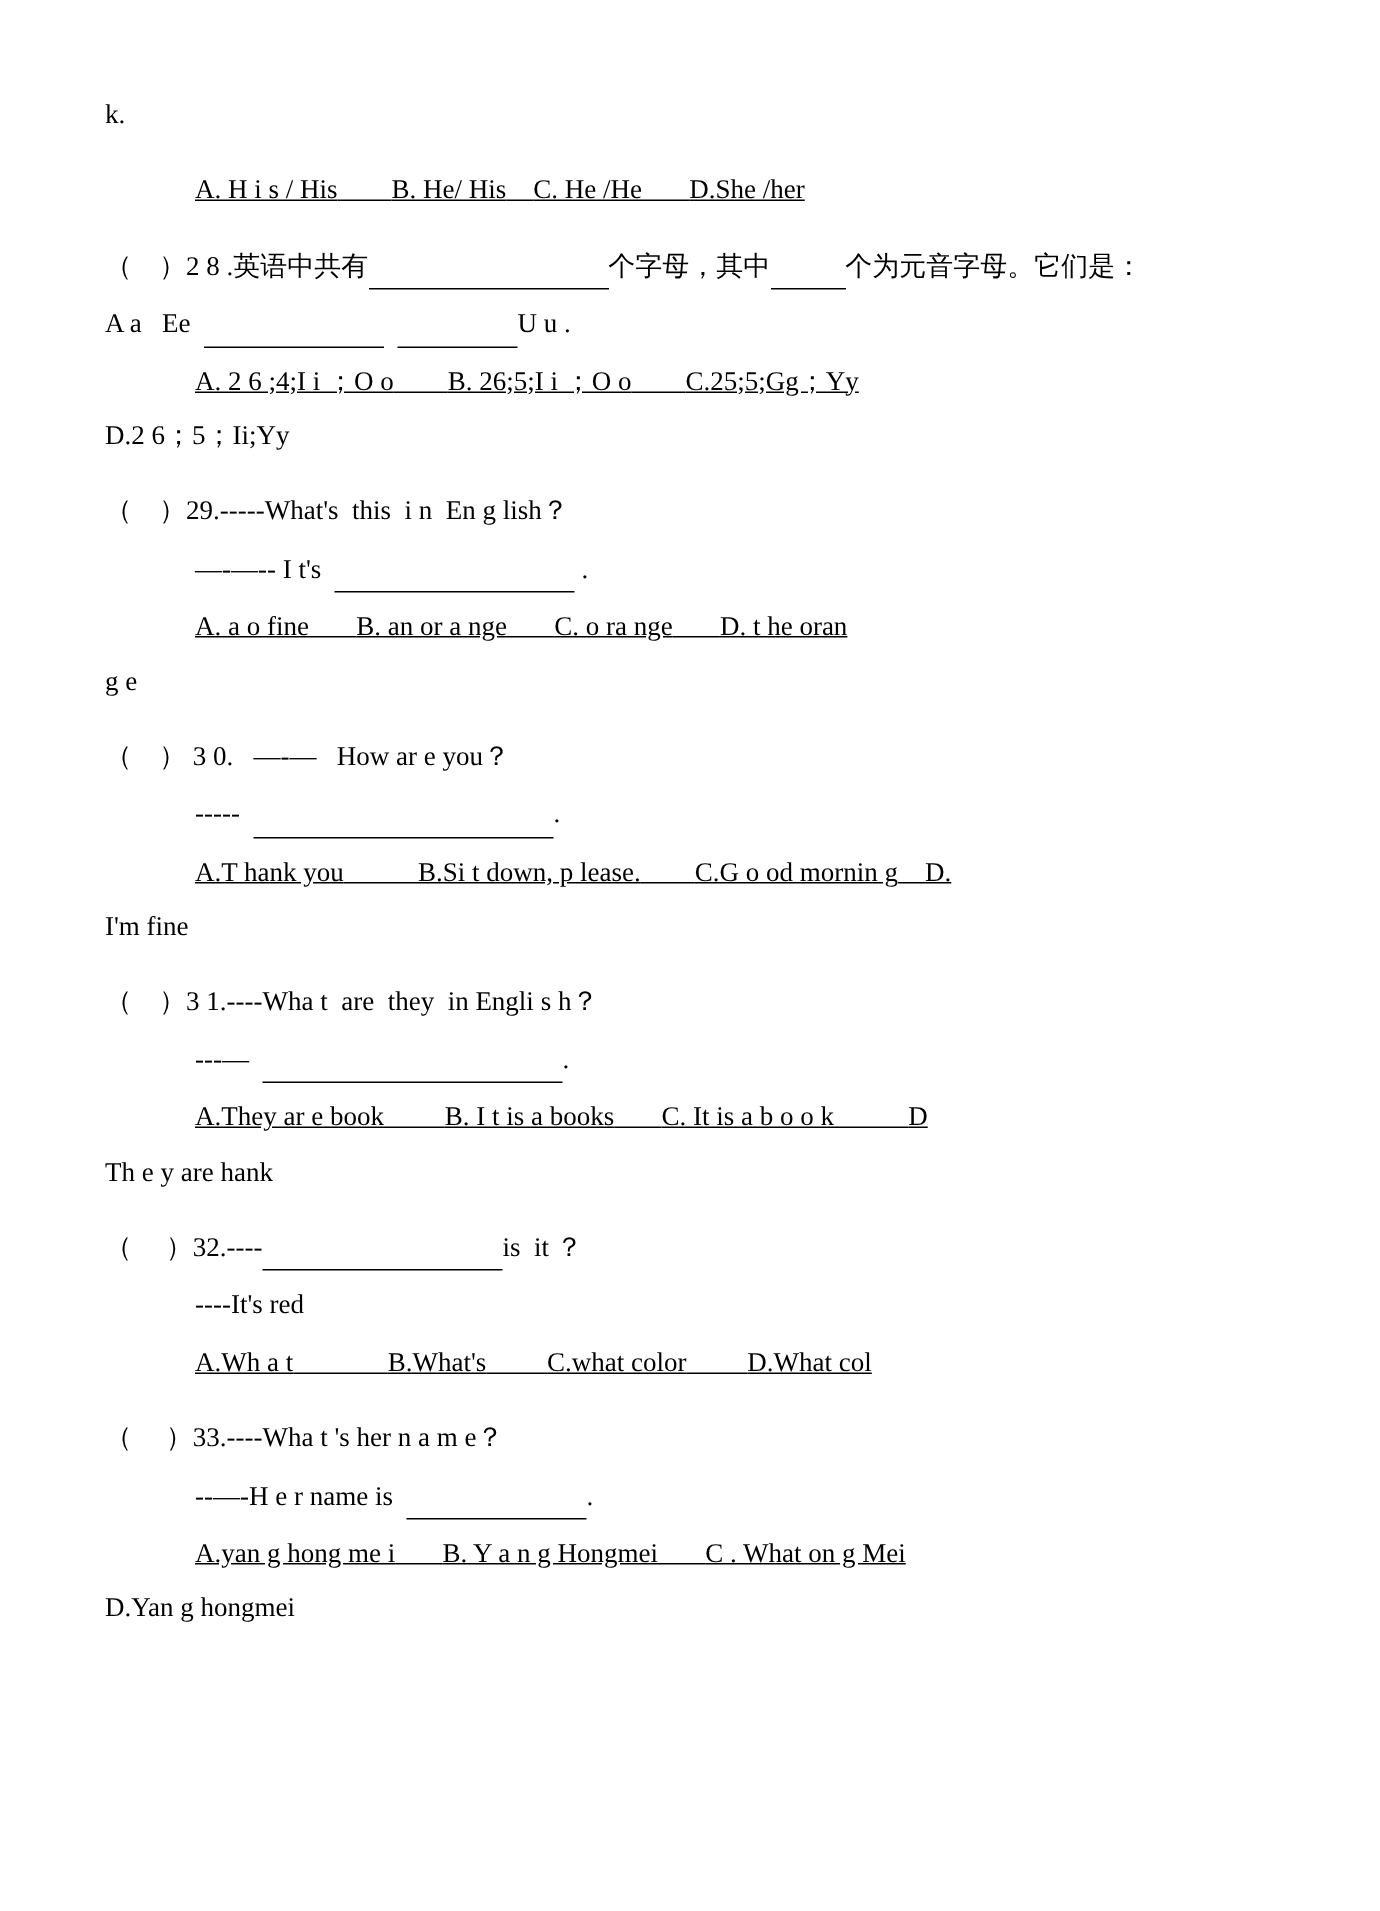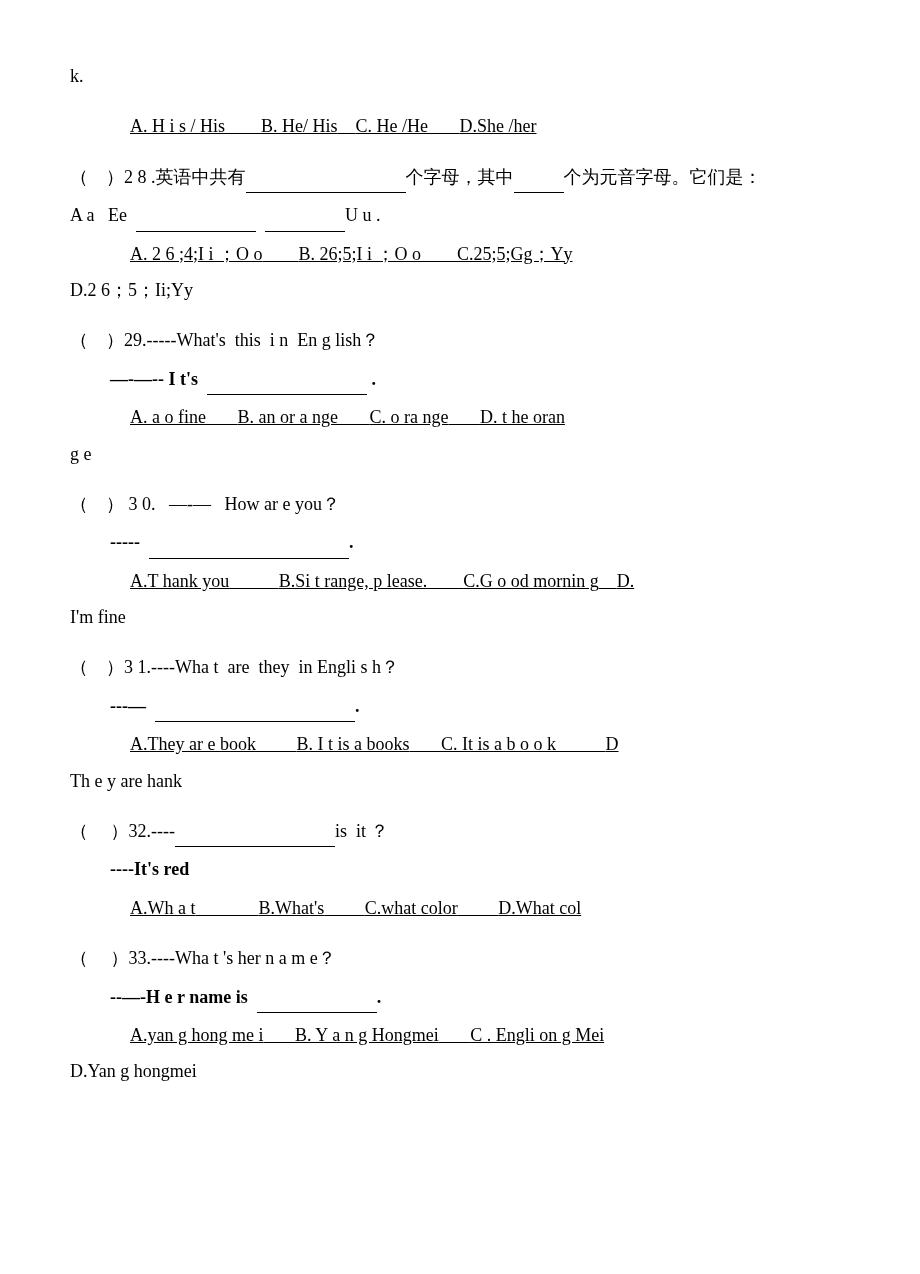--- a/index.html
+++ b/index.html
@@ -17,22 +17,21 @@
       padding: 60px 60px 60px 70px;
       line-height: 1.8;
     }
     .section {
       margin-bottom: 18px;
     }
     .line {
       margin-bottom: 6px;
     }
     .indent {
-      margin-left: 40px;
-      font-weight: bold;
+      margin-left: 60px;
     }
     .options-line {
       margin-left: 60px;
       margin-bottom: 4px;
       text-decoration: underline;
     }
     .blank {
       display: inline-block;
       border-bottom: 1.5px solid #000;
       min-width: 80px;
@@ -127,21 +126,21 @@
   <div class="section">
     <div class="line">
       <span>（&nbsp;&nbsp;&nbsp;&nbsp;）&nbsp;3 0.&nbsp;&nbsp;&nbsp;—-—&nbsp;&nbsp;&nbsp;How ar e&nbsp;you？</span>
     </div>
     <div class="line indent">
       <span>-----&nbsp;&nbsp;</span><span class="dash-line"></span><span>.</span>
     </div>
     <div class="options-line">
       <span>A.T hank  you</span>
       &nbsp;&nbsp;&nbsp;&nbsp;&nbsp;&nbsp;&nbsp;&nbsp;&nbsp;
-      <span>B.Si t  range,  p lease.</span>
+      <span>B.Si t  down,  p lease.</span>
       &nbsp;&nbsp;&nbsp;&nbsp;&nbsp;&nbsp;
       <span>C.G o od mornin g</span>
       &nbsp;&nbsp;
       <span>D.</span>
     </div>
     <div class="line">
       <span>I'm fine</span>
     </div>
   </div>
 
@@ -189,20 +188,20 @@
       <span>（&nbsp;&nbsp;&nbsp;&nbsp;&nbsp;）33.----Wha t 's her n a m e？</span>
     </div>
     <div class="line indent">
       <span>--—-H e r name is&nbsp;&nbsp;</span><span class="blank-lg"></span><span>.</span>
     </div>
     <div class="options-line">
       <span>A.yan g  hong  me i</span>
       &nbsp;&nbsp;&nbsp;&nbsp;&nbsp;
       <span>B.  Y a n g  Hongmei</span>
       &nbsp;&nbsp;&nbsp;&nbsp;&nbsp;
-      <span>C .  Engli on g Mei</span>
+      <span>C .  What on g Mei</span>
     </div>
     <div class="line">
       <span>D.Yan g   hongmei</span>
     </div>
   </div>
 
 </div>
 
 </body></html>

